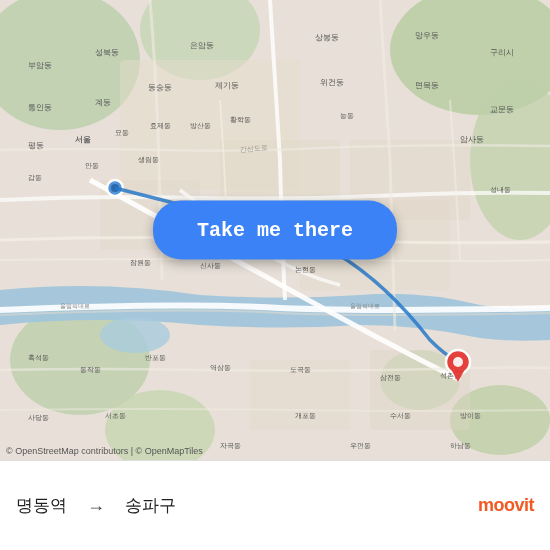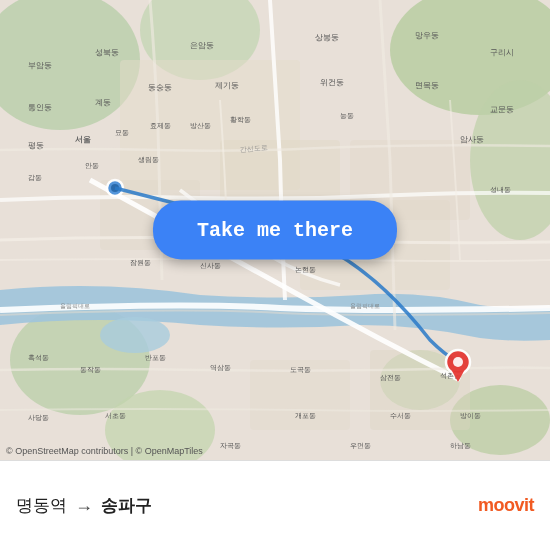--- a/index.html
+++ b/index.html
@@ -74,37 +74,37 @@
       display: flex;
       align-items: center;
       padding: 12px 16px;
       border-top: 1px solid #ddd;
     }
 
     #route-info {
       display: flex;
       align-items: center;
       flex: 1;
-      gap: 8px;
+      gap: 20px;
     }
 
     #origin-label {
       font-size: 17px;
       font-weight: 500;
       color: #222;
     }
 
     #arrow-icon {
       font-size: 18px;
       color: #444;
     }
 
     #destination-label {
       font-size: 17px;
-      font-weight: 700;
+      font-weight: 400;
       color: #222;
     }
 
     #moovit-logo {
       display: flex;
       flex-direction: column;
       align-items: center;
       gap: 2px;
     }
 

